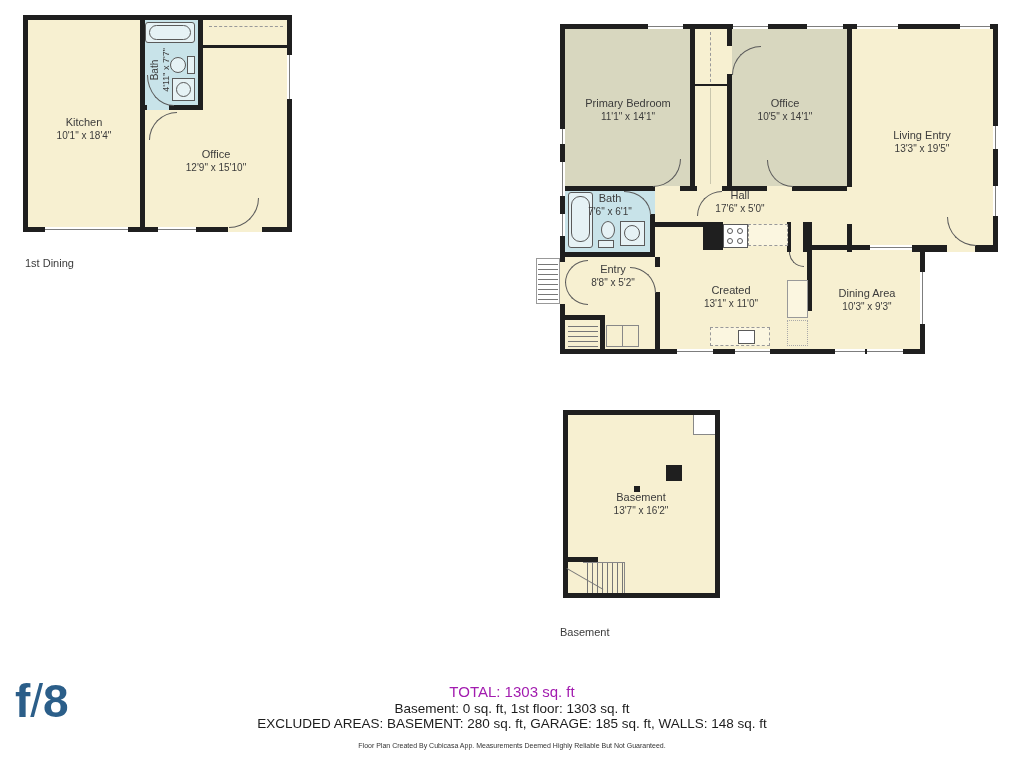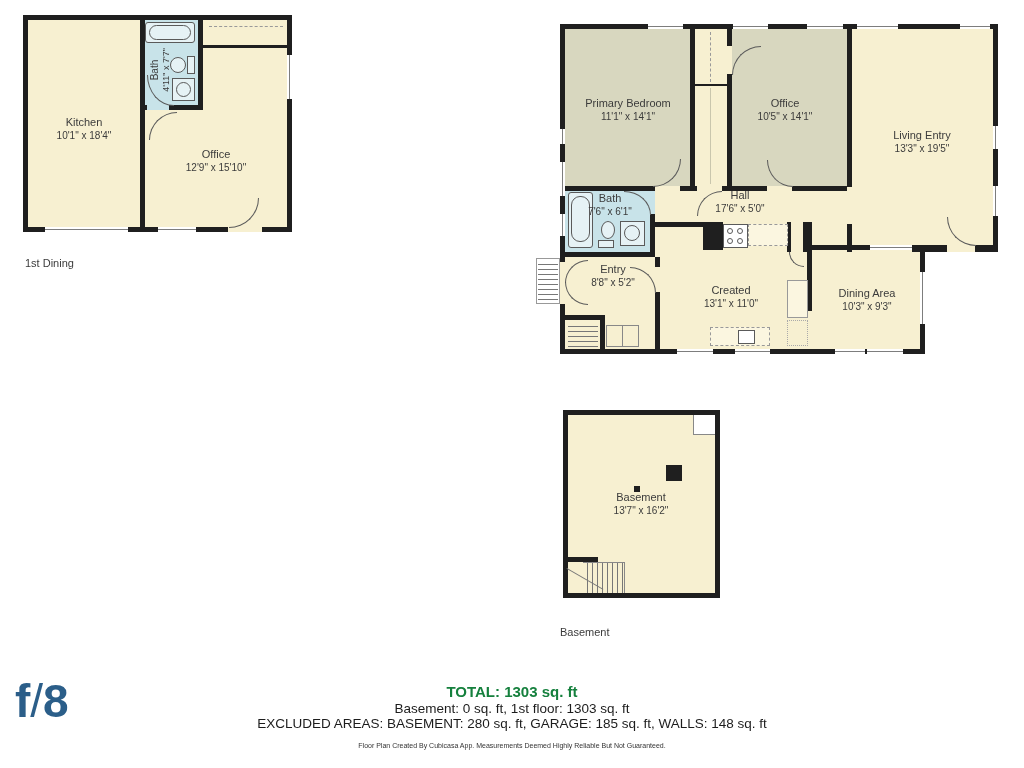--- a/index.html
+++ b/index.html
@@ -223,20 +223,20 @@
   <div class="w" style="left:3px;top:147px;width:32px;height:5px"></div>
   <div class="stairs-v" style="left:20px;top:152px;width:42px;height:31px;border-top:1px solid #888;border-right:1px solid #888;box-sizing:border-box"></div>
   <div class="abs" style="left:4px;top:158px;width:42px;height:1px;background:#777;transform:rotate(30deg);transform-origin:left top"></div>
   <div class="lbl" style="left:28px;top:80px;width:100px">
     <span class="nm">Basement</span>
     <span class="dm">13'7" x 16'2"</span>
   </div>
 </div>
 <div class="caption" style="left:560px;top:626px">Basement</div>
 
-<div class="foot" style="top:683px;font-size:15px;font-weight:bold;color:#15803d">TOTAL: 1303 sq. ft</div>
+<div class="foot" style="top:683px;font-size:15px;font-weight:normal;color:#a21caf">TOTAL: 1303 sq. ft</div>
 <div class="foot" style="top:701px;font-size:13.5px">Basement: 0 sq. ft, 1st floor: 1303 sq. ft</div>
 <div class="foot" style="top:716px;font-size:13.5px">EXCLUDED AREAS: BASEMENT: 280 sq. ft, GARAGE: 185 sq. ft, WALLS: 148 sq. ft</div>
 <div class="foot" style="top:742px;font-size:7px;color:#333">Floor Plan Created By Cubicasa App. Measurements Deemed Highly Reliable But Not Guaranteed.</div>
 
 <div class="logo" style="left:15px;top:674px">
   <span>f</span><span class="sl">/</span><span>8</span>
 </div>
 
 </body></html>

